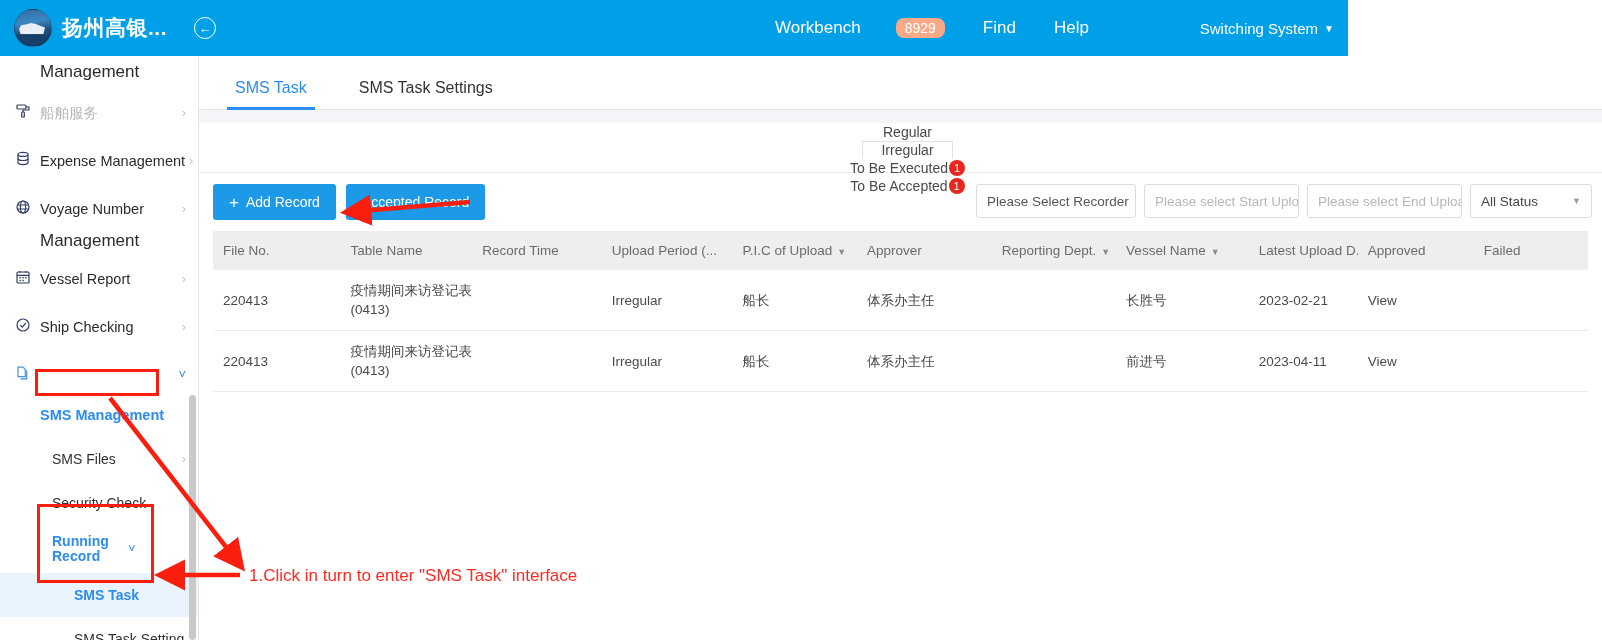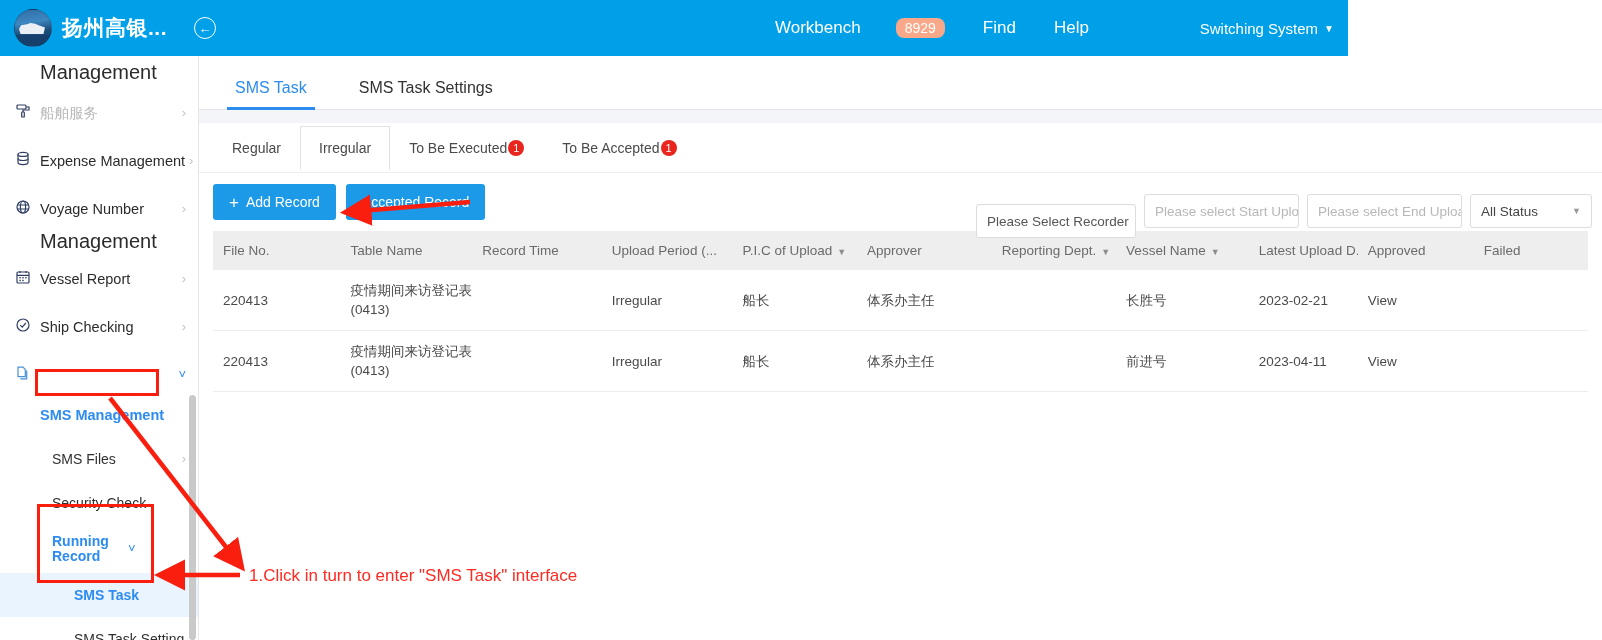--- a/index.html
+++ b/index.html
@@ -109,21 +109,21 @@
     white-space: nowrap;
   }
   .menu-label.dim { color: #b9b9b9; }
   .menu-label.blue { color: #2d8cf0; font-weight: bold; margin-top: 40px; }
   .menu-arrow {
     color: #c5c5c5; font-size: 13px; line-height: 24px;
     flex: 0 0 auto; padding-left: 4px;
   }
   .menu-arrow.blue { color: #2d8cf0; }
   .cont-line {
-    font-size: 20px; color: #2b2b2b; line-height: 24px;
+    font-size: 17px; color: #2b2b2b; line-height: 24px;
     padding-left: 40px;
   }
   .sub-row {
     display: flex; align-items: center;
     padding-left: 52px; padding-right: 12px;
     height: 44px; font-size: 14px; color: #303030;
   }
   .sub-row .sub-label { flex: 1; white-space: nowrap; }
   .sub-row.blue .sub-label { color: #2d8cf0; font-weight: bold; }
   .sub-row.selected { background: #eaf4fe; }
@@ -154,20 +154,21 @@
   .tab.active:after {
     content: ""; position: absolute; left: 0; right: 0; bottom: -1px;
     height: 3px; background: #2d8cf0;
   }
   .gapbar { height: 13px; background: #f3f5f8; }
 
   .subtabs {
     height: 50px; display: flex; align-items: center;
     padding-left: 14px; background: #fff;
     border-bottom: 1px solid #eeeeee;
+    flex-direction: column;
   }
   .subtab {
     font-size: 14px; color: #4a4a4a;
     height: 44px; display: flex; align-items: center;
     padding: 0 18px; white-space: nowrap;
     border: 1px solid transparent;
     position: relative;
   }
   .subtab.active {
     border: 1px solid #e2e2e2; border-bottom-color: #fff;
@@ -203,21 +204,21 @@
     position: absolute; right: 10px; top: 11px;
     display: flex; align-items: center; gap: 0px;
   }
   .fld {
     height: 34px; border: 1px solid #dcdcdc; background: #fff;
     border-radius: 3px; font-size: 13.5px;
     display: flex; align-items: center;
     padding: 0 10px; margin-left: 8px;
     white-space: nowrap; overflow: hidden;
   }
-  .fld.w-recorder { width: 160px; color: #555; justify-content: space-between; margin-top: 20px; }
+  .fld.w-recorder { width: 160px; color: #555; justify-content: space-between; }
   .fld.w-date { width: 155px; color: #b7b7b7; }
   .fld.w-status { width: 122px; color: #444; justify-content: space-between; }
   .fld .arrow { color: #999; font-size: 9px; margin-left: 8px; }
 
   
   .table-wrap { padding: 0 14px; }
   table.grid { width: 100%; border-collapse: collapse; table-layout: fixed; }
   table.grid thead th {
     background: #eeeeee; color: #6b6b6b;
     font-size: 13.5px; font-weight: normal;

